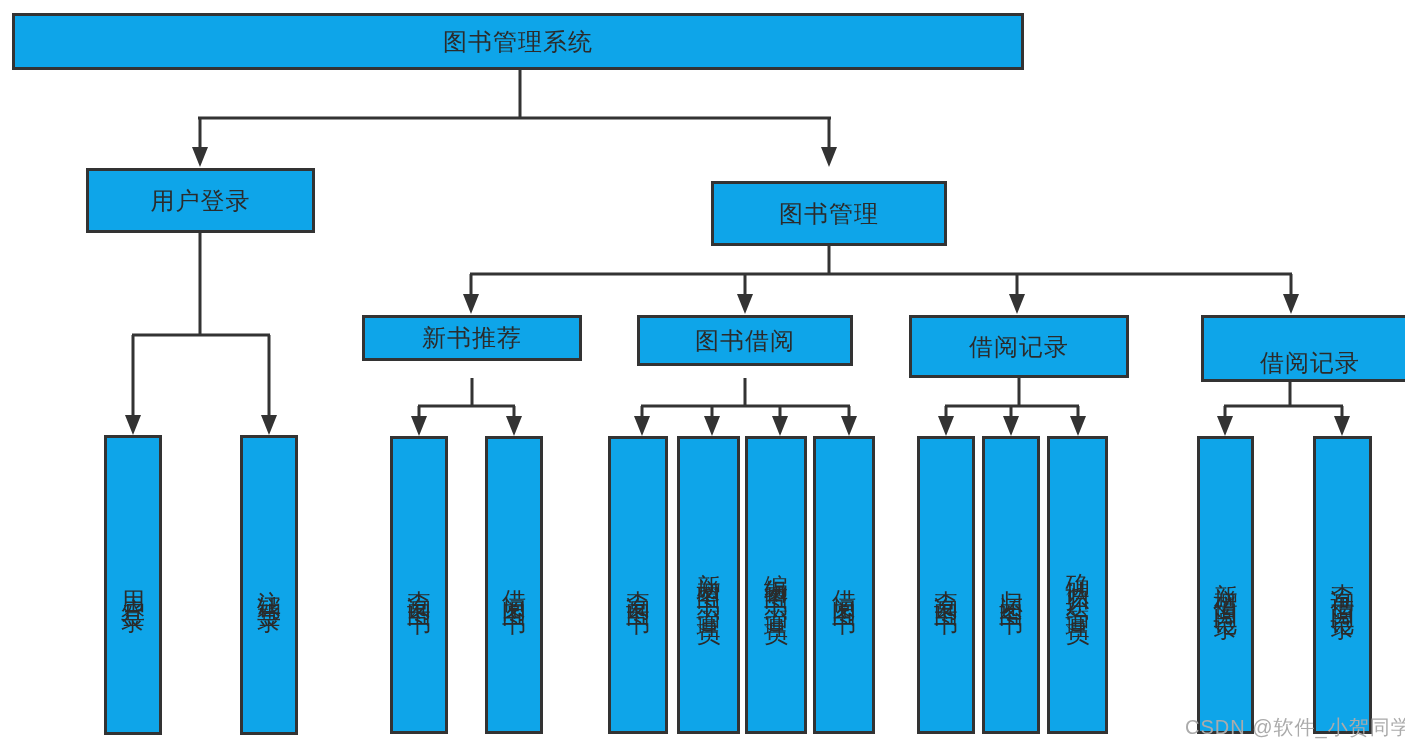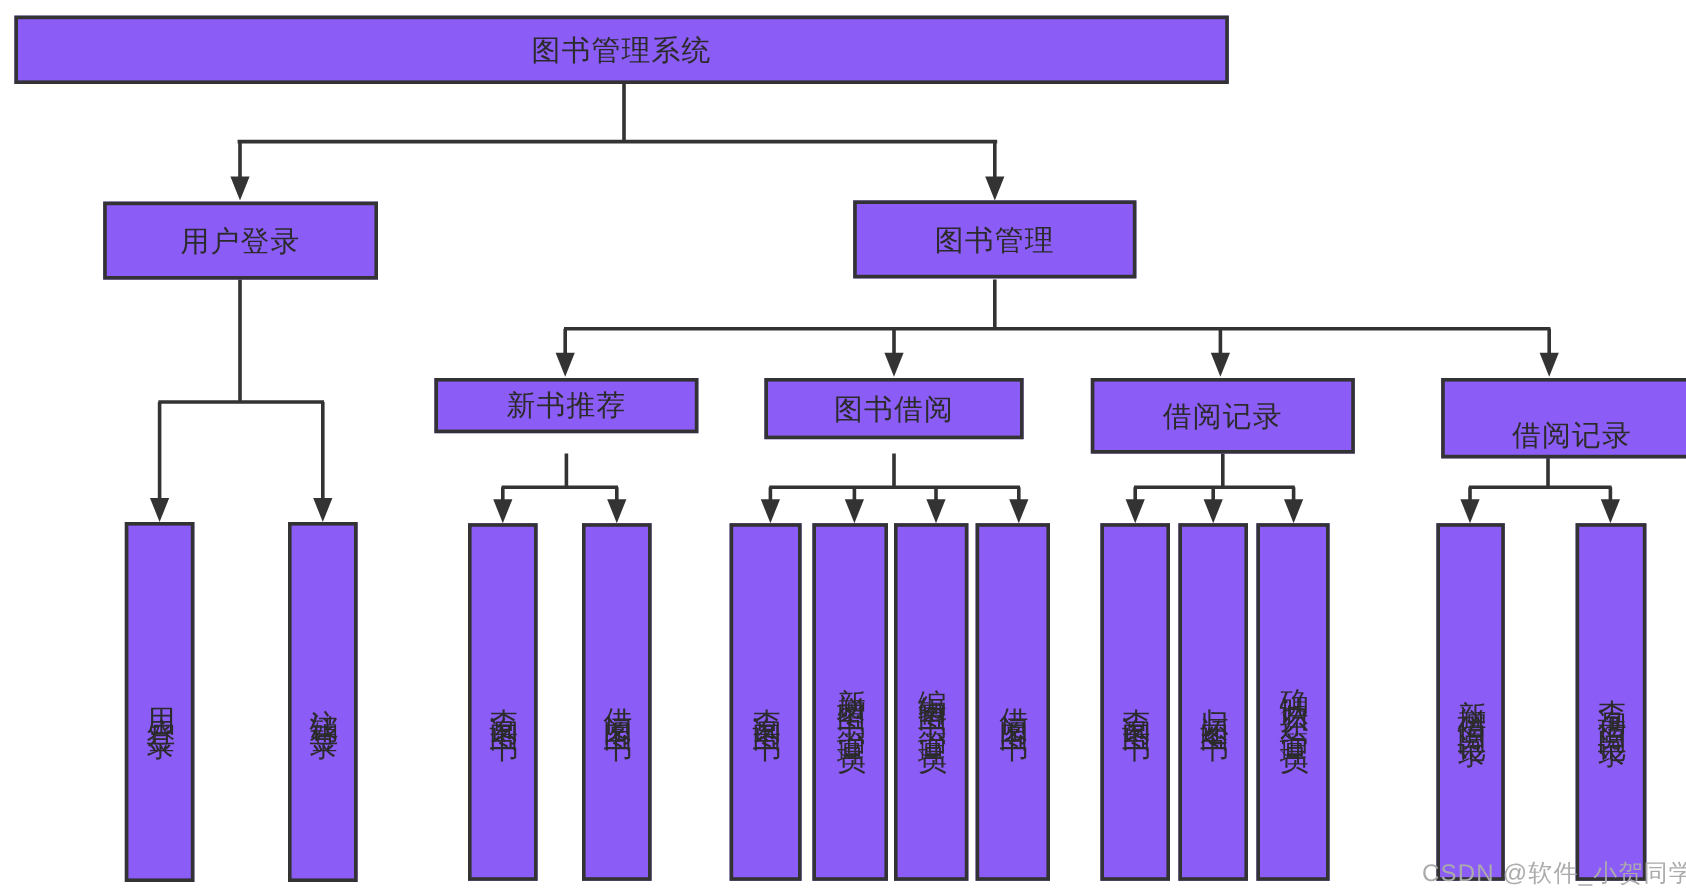--- a/index.html
+++ b/index.html
@@ -2,21 +2,21 @@
 <html><head>
 <meta charset="utf-8">
 <style>
   html,body{margin:0;padding:0;background:#ffffff;}
   .stage{
     position:relative;width:1405px;height:747px;background:#ffffff;overflow:hidden;
     font-family:"Liberation Sans","DejaVu Sans",sans-serif;color:#2b2b2b;
   }
   .connector-layer{position:absolute;left:0;top:0;}
   .box{
-    position:absolute;box-sizing:border-box;border:3px solid #333333;background:#8b5cf6;
+    position:absolute;box-sizing:border-box;border:3px solid #333333;background:#0ea5e9;
     display:flex;align-items:center;justify-content:center;font-size:24px;
   }
   .box .hlabel{white-space:nowrap;letter-spacing:1px;}
   .box .vlabel{
     writing-mode:vertical-rl;text-orientation:mixed;
     line-height:1;letter-spacing:7px;white-space:nowrap;
   }
   .watermark{
     position:absolute;left:1185px;top:714px;font-size:20px;color:#ababab;
     letter-spacing:1px;white-space:nowrap;
@@ -84,21 +84,21 @@
     </g>
   </svg>
 
   <div class="box" style="left:12px;top:13px;width:1012px;height:57px;">
     <span class="hlabel">图书管理系统</span>
   </div>
 
   <div class="box" style="left:86px;top:168px;width:229px;height:65px;">
     <span class="hlabel">用户登录</span>
   </div>
-  <div class="box" style="left:711px;top:167px;width:236px;height:65px;">
+  <div class="box" style="left:711px;top:181px;width:236px;height:65px;">
     <span class="hlabel">图书管理</span>
   </div>
 
   <div class="box" style="left:362px;top:315px;width:220px;height:46px;">
     <span class="hlabel">新书推荐</span>
   </div>
   <div class="box" style="left:637px;top:315px;width:216px;height:51px;">
     <span class="hlabel">图书借阅</span>
   </div>
   <div class="box" style="left:909px;top:315px;width:220px;height:63px;">

